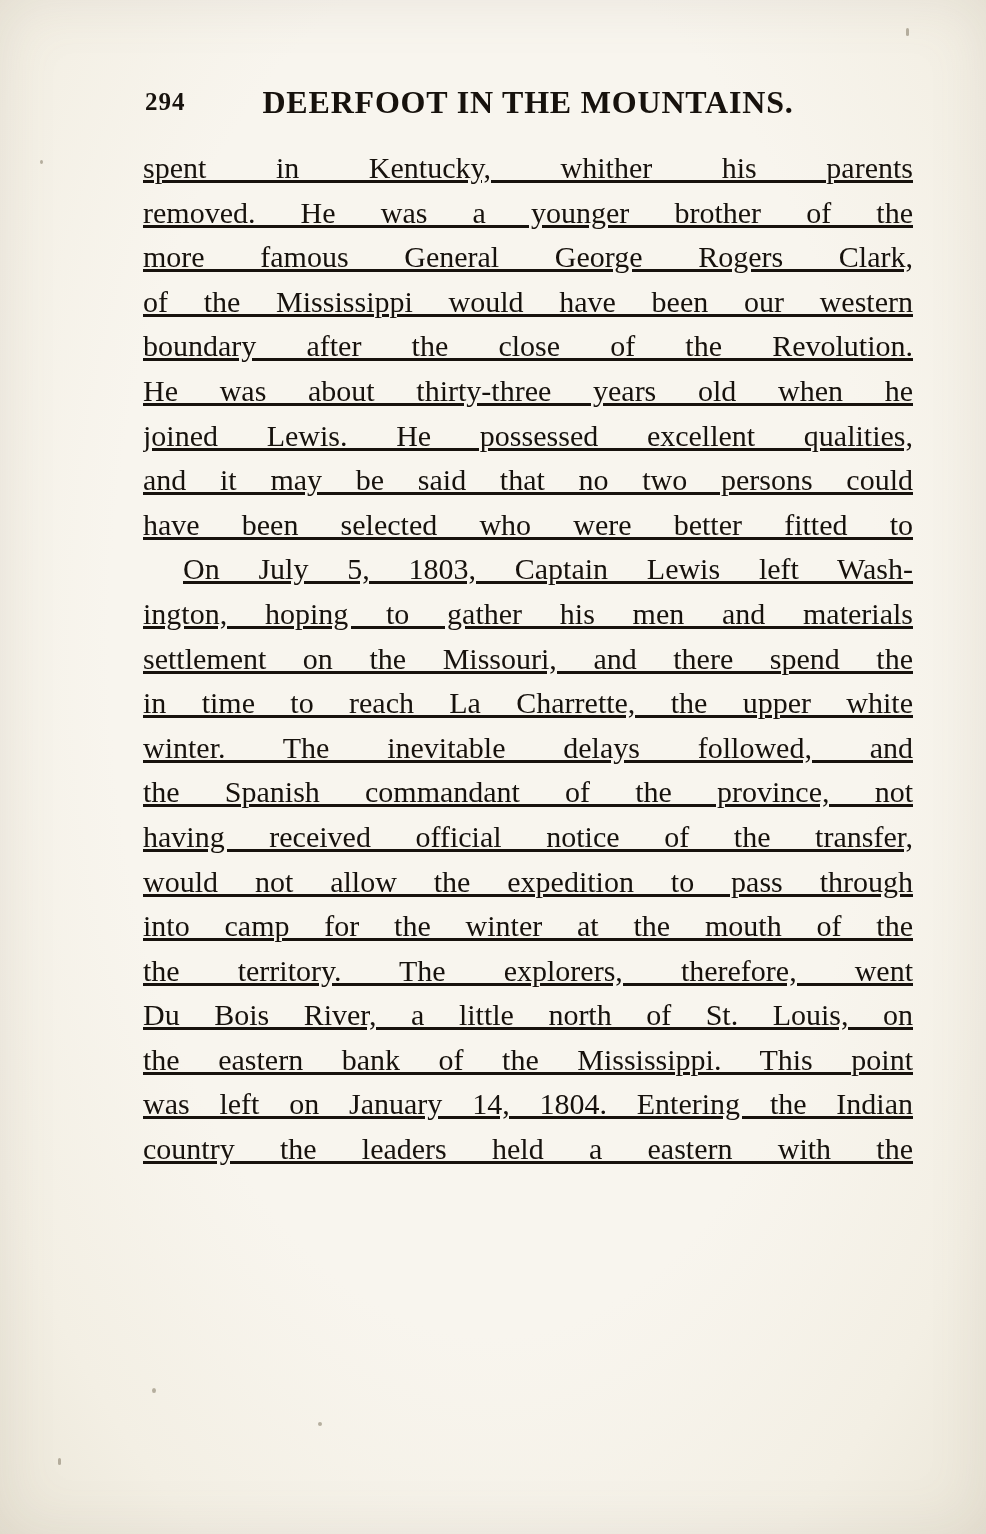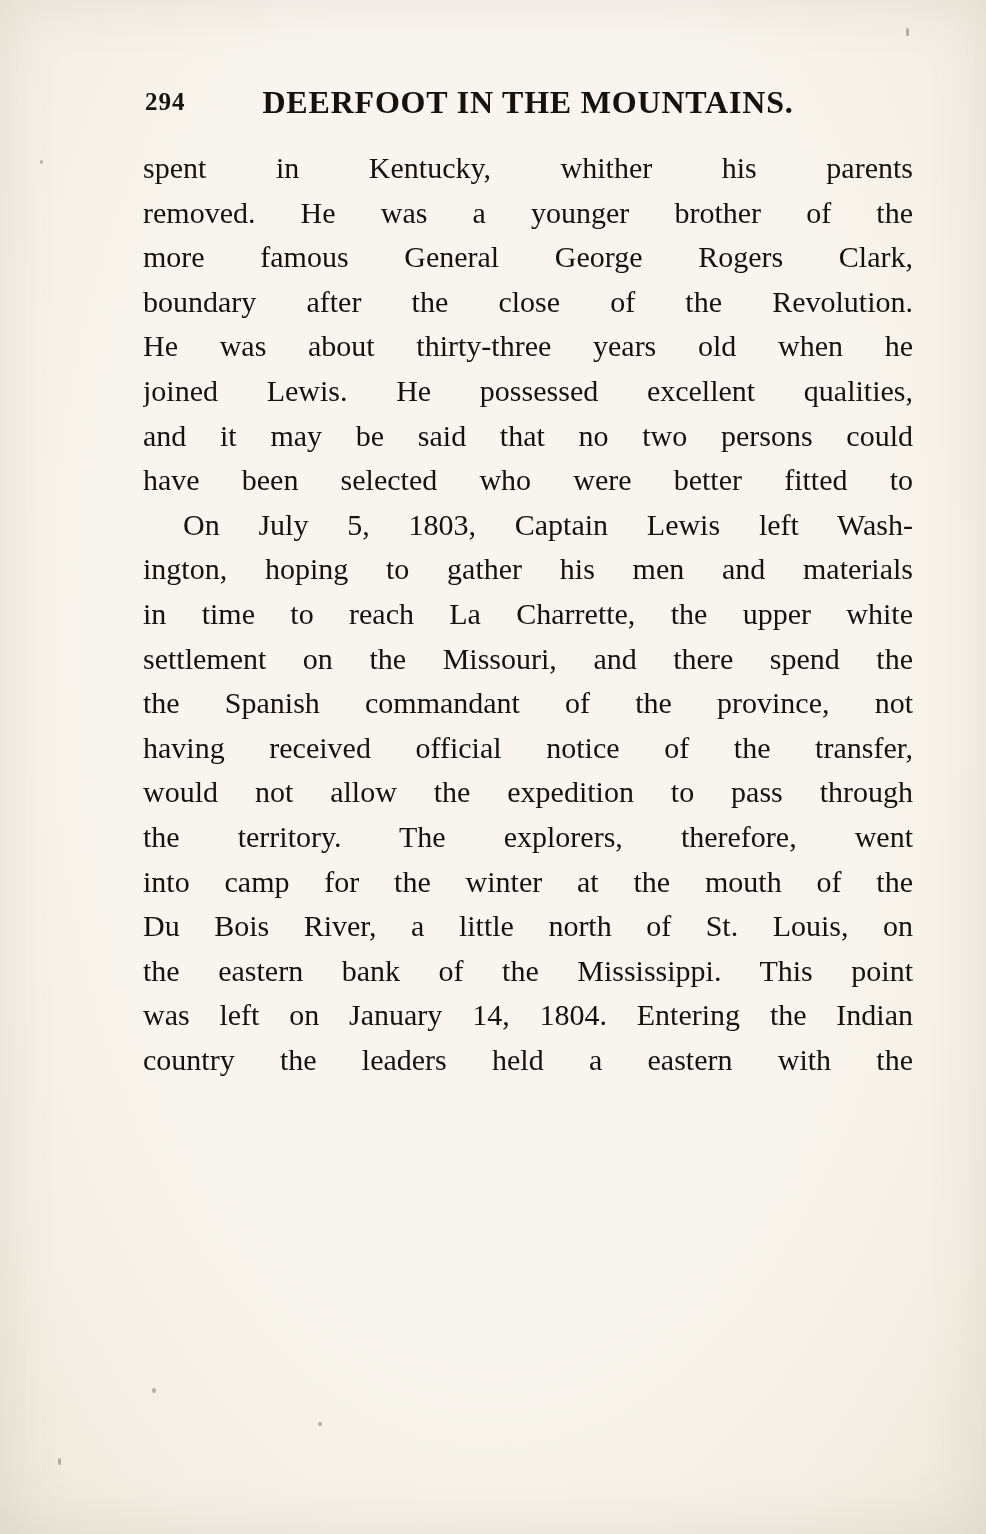--- a/index.html
+++ b/index.html
@@ -41,20 +41,21 @@
     letter-spacing: 0.8px;
     white-space: nowrap;
   }
   .body-text {
     position: absolute;
     top: 146px;
     left: 143px;
     width: 770px;
     font-size: 30px;
     font-weight: 400;
+    text-decoration: underline;
   }
   .line {
     height: 44.6px;
     line-height: 44.6px;
     overflow: hidden;
     text-align: justify;
   }
   .line::after {
     content: "";
     display: inline-block;
@@ -85,34 +86,36 @@
 
   <div class="header">
     <span class="page-num">294</span>
     <span class="title">DEERFOOT IN THE MOUNTAINS.</span>
   </div>
 
   <div class="body-text" id="body-text">
       <div class="line">spent in Kentucky, whither his parents</div>
       <div class="line">removed. He was a younger brother of the</div>
       <div class="line">more famous General George Rogers Clark,</div>
+      <div class="line">of the Mississippi would have been our western</div>
       <div class="line">boundary after the close of the Revolution.</div>
       <div class="line">He was about thirty-three years old when he</div>
       <div class="line">joined Lewis. He possessed excellent qualities,</div>
       <div class="line">and it may be said that no two persons could</div>
       <div class="line">have been selected who were better fitted to</div>
       <div class="line indent">On July 5, 1803, Captain Lewis left Wash-</div>
       <div class="line">ington, hoping to gather his men and materials</div>
+      <div class="line">settlement on the Missouri, and there spend the</div>
       <div class="line">in time to reach La Charrette, the upper white</div>
-      <div class="line">settlement on the Missouri, and there spend the</div>
+      <div class="line">winter. The inevitable delays followed, and</div>
       <div class="line">the Spanish commandant of the province, not</div>
       <div class="line">having received official notice of the transfer,</div>
       <div class="line">would not allow the expedition to pass through</div>
+      <div class="line">into camp for the winter at the mouth of the</div>
       <div class="line">the territory. The explorers, therefore, went</div>
-      <div class="line">into camp for the winter at the mouth of the</div>
       <div class="line">Du Bois River, a little north of St. Louis, on</div>
       <div class="line">the eastern bank of the Mississippi. This point</div>
       <div class="line">was left on January 14, 1804. Entering the Indian</div>
       <div class="line">country the leaders held a eastern with the</div>
     </div>
 
   <div class="speck" style="left:906px; top:28px; width:3px; height:8px; border-radius:2px;"></div>
   <div class="speck" style="left:152px; top:1388px; width:4px; height:5px;"></div>
   <div class="speck" style="left:318px; top:1422px; width:4px; height:4px;"></div>
   <div class="speck" style="left:58px; top:1458px; width:3px; height:7px; border-radius:2px;"></div>

